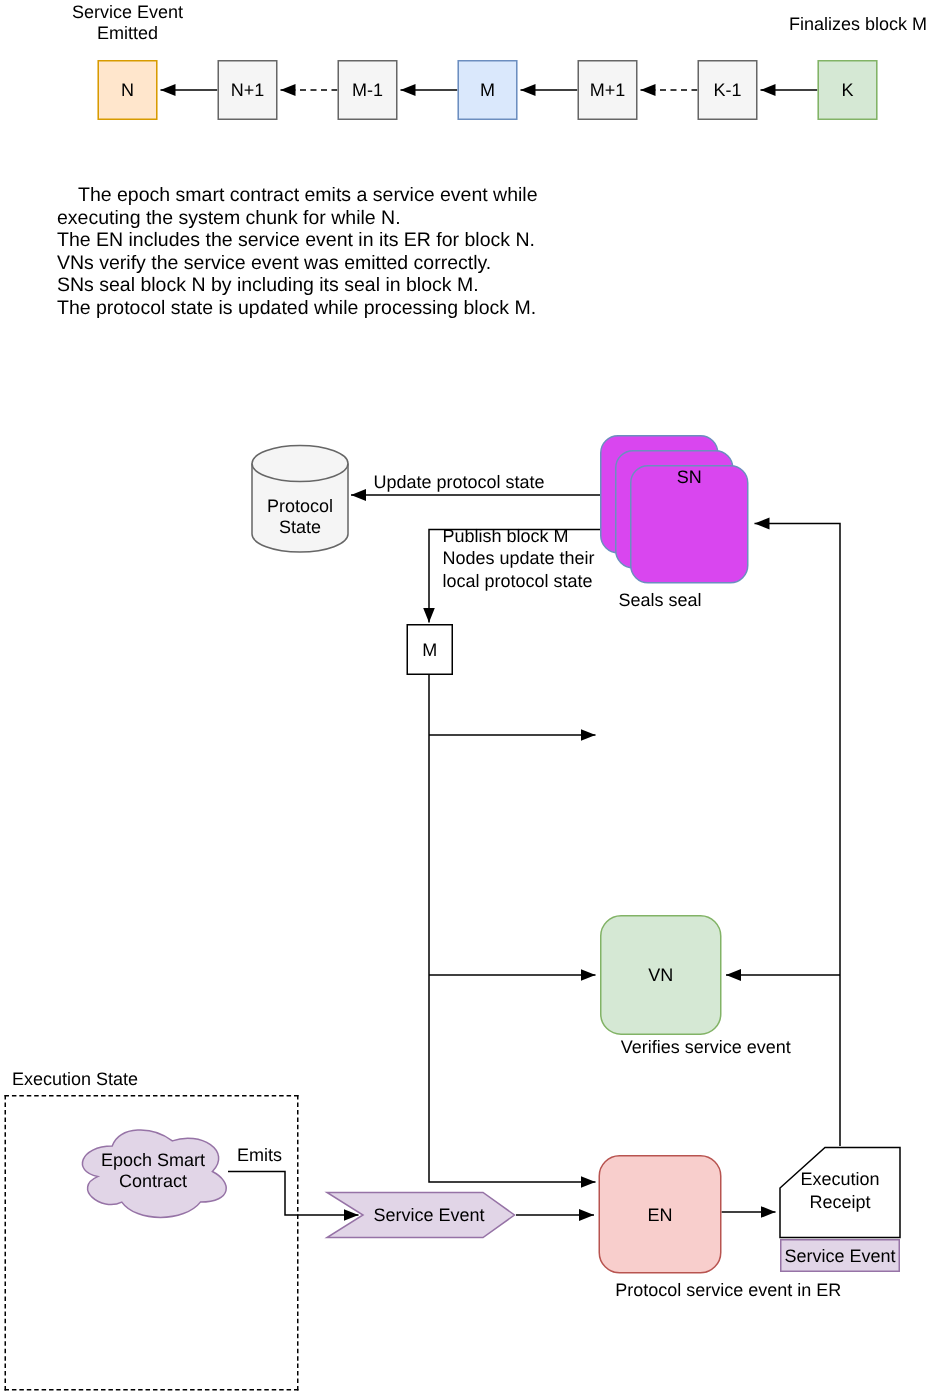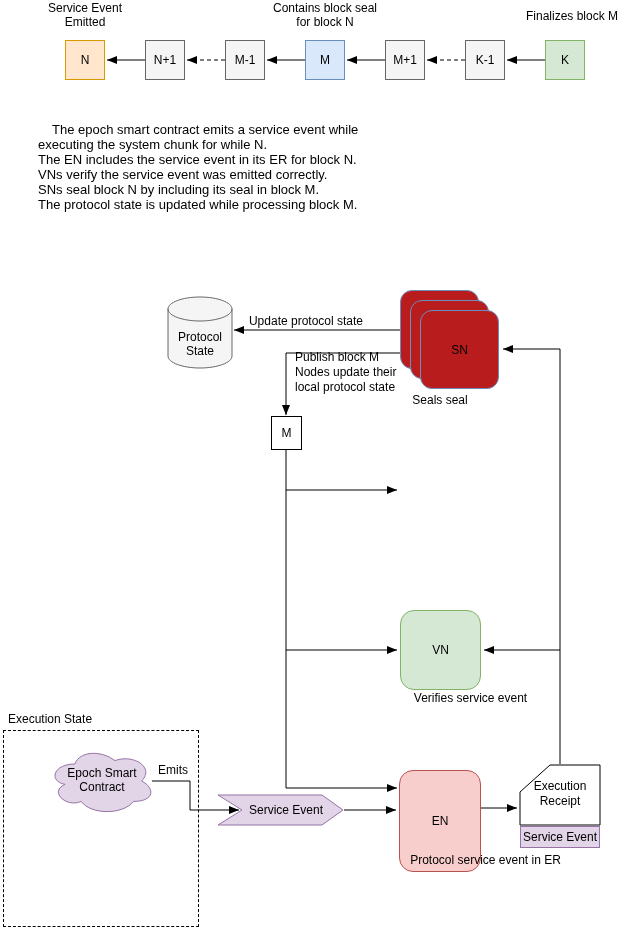--- a/index.html
+++ b/index.html
@@ -17,21 +17,21 @@
   .chain{width:40px;height:40px;top:40px;}
   .blk-orange{background:#ffe6cc;border-color:#d79b00;}
   .blk-gray{background:#f5f5f5;border-color:#666666;}
   .blk-blue{background:#dae8fc;border-color:#6c8ebf;}
   .blk-green{background:#d5e8d4;border-color:#82b366;}
   .rnode{border-radius:14px;}
   .ln{background:#fff2cc;border-color:#d6b656;}
   .vn{background:#d5e8d4;border-color:#82b366;}
   .en{background:#f8cecc;border-color:#b85450;}
   .snsq{position:absolute;z-index:2;box-sizing:border-box;width:79px;height:79px;border-radius:12px;
-        background:#b91c1c;border:1px solid #6c8ebf;display:flex;align-items:center;justify-content:center;font-size:12px;}
+        background:#d946ef;border:1px solid #6c8ebf;display:flex;align-items:flex-start;justify-content:center;font-size:12px;}
   .desc{position:absolute;left:38px;top:122px;z-index:3;font-size:13px;line-height:15px;}
   .desc .indent{padding-left:14px;}
   .dashedbox{position:absolute;z-index:1;box-sizing:border-box;border:1px dashed #000;background:transparent;}
   .tag{position:absolute;z-index:2;box-sizing:border-box;background:#e1d5e7;border:1px solid #9673a6;
        display:flex;align-items:center;justify-content:center;font-size:12px;}
 </style>
 </head>
 <body>
 
 <div id="canvas">
@@ -68,22 +68,20 @@
     <line x1="286" y1="650" x2="397" y2="650" stroke="#000" marker-end="url(#arr)"></line>
     <path d="M560,764 L560,349 L503,349" fill="none" stroke="#000" marker-end="url(#arr)"></path>
     <line x1="560" y1="650" x2="484" y2="650" stroke="#000" marker-end="url(#arr)"></line>
     <path d="M152,781 L190,781 L190,810 L239,810" fill="none" stroke="#000" marker-end="url(#arr)"></path>
     <line x1="344" y1="810" x2="396" y2="810" stroke="#000" marker-end="url(#arr)"></line>
     <line x1="481" y1="808" x2="517" y2="808" stroke="#000" marker-end="url(#arr)"></line>
   </svg>
 
   <div class="lbl center" style="left:25px;top:1px;width:120px;">Service Event
 Emitted</div>
-  <div class="lbl center" style="left:245px;top:1px;width:160px;">Contains block seal
-for block N</div>
   <div class="lbl center" style="left:512px;top:9px;width:120px;">Finalizes block M</div>
 
   <div class="node chain blk-orange" style="left:65px;">N</div>
   <div class="node chain blk-gray" style="left:145px;">N+1</div>
   <div class="node chain blk-gray" style="left:225px;">M-1</div>
   <div class="node chain blk-blue" style="left:305px;">M</div>
   <div class="node chain blk-gray" style="left:385px;">M+1</div>
   <div class="node chain blk-gray" style="left:465px;text-align:right;">K-1</div>
   <div class="node chain blk-green" style="left:545px;">K</div>
 
@@ -108,21 +106,21 @@
   <div class="snsq" style="left:410px;top:300px;"></div>
   <div class="snsq" style="left:420px;top:310px;">
     <span>SN</span>
   </div>
   <div class="lbl center" style="left:378px;top:393px;width:124px;">Seals seal</div>
 
   <div class="node" style="left:271px;top:416px;width:31px;height:34px;">M</div>
 
   <div class="node rnode vn" style="left:400px;top:610px;width:81px;height:80px;">VN</div>
   <div class="lbl center" style="left:403px;top:691px;width:135px;">Verifies service event</div>
-  <div class="node rnode en" style="left:399px;top:770px;width:82px;height:102px;">EN</div>
+  <div class="node rnode en" style="left:399px;top:770px;width:82px;height:79px;">EN</div>
   <div class="lbl center" style="left:398px;top:853px;width:175px;">Protocol service event in ER</div>
 
   <div class="lbl center" style="left:520px;top:779px;width:80px;line-height:15px;">Execution
 Receipt</div>
   <div class="tag" style="left:520px;top:826px;width:80px;height:22px;">Service Event</div>
 
   <div class="lbl center" style="left:238px;top:803px;width:96px;">Service Event</div>
 
   <div class="lbl" style="left:8px;top:712px;">Execution State</div>
   <div class="dashedbox" style="left:3px;top:730px;width:196px;height:197px;"></div>

